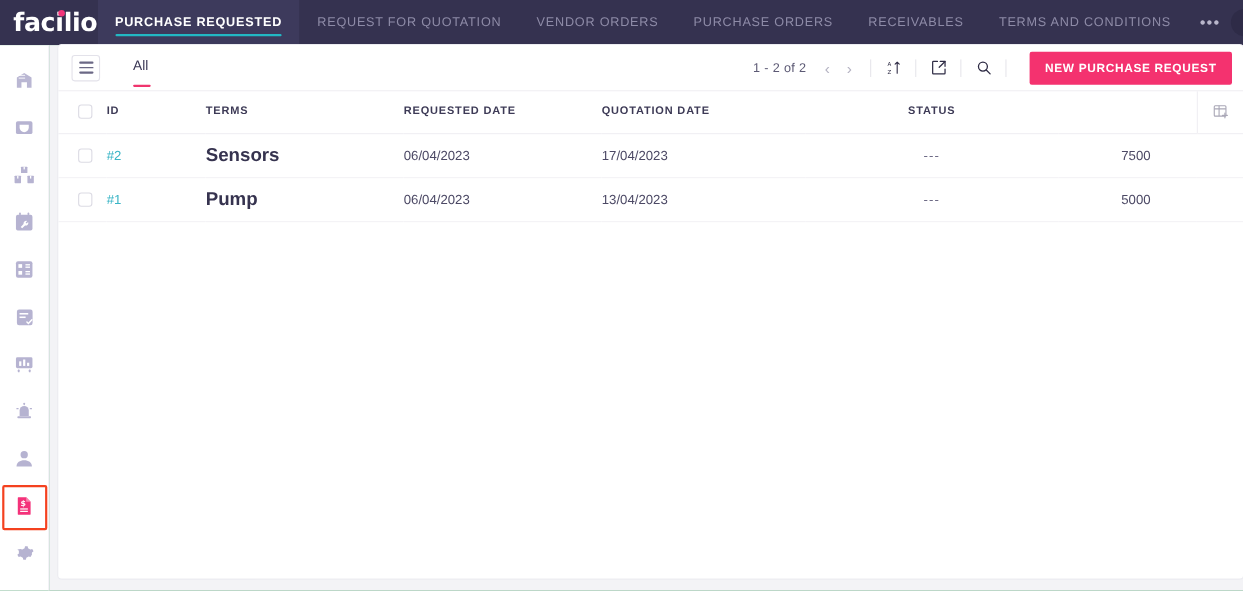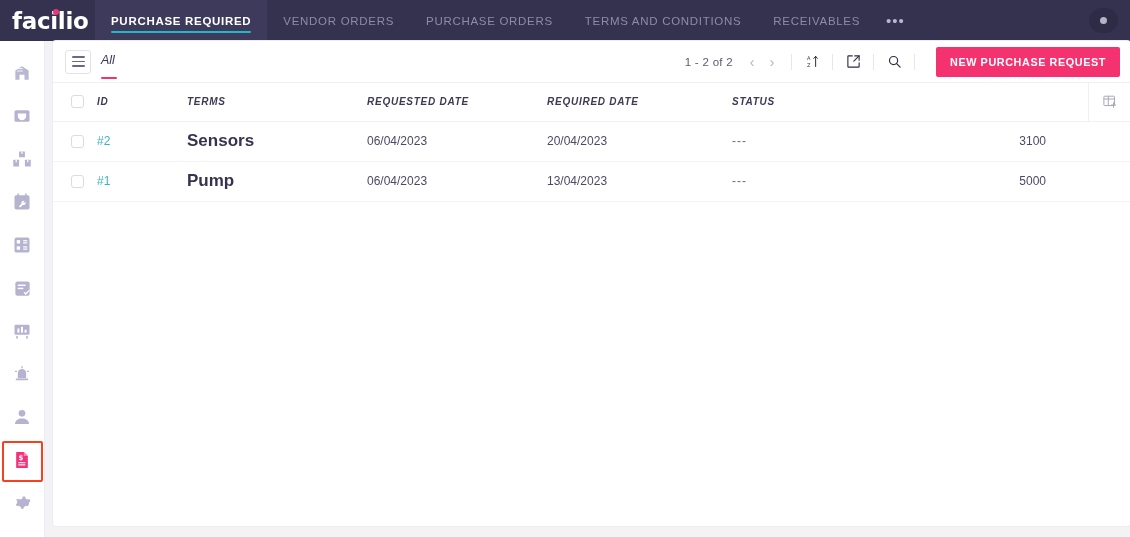--- a/index.html
+++ b/index.html
@@ -86,22 +86,22 @@
     height: 42px; display: flex; align-items: center; padding: 0 10px 0 12px;
     border-bottom: 1px solid #f0eff3;
   }
   .hambtn {
     width: 26px; height: 24px; border: 1px solid #e3e2ea; border-radius: 3px;
     display: flex; flex-direction: column; align-items: center; justify-content: center;
     gap: 3px; cursor: pointer; background: #fff;
   }
   .hambtn i { display: block; width: 13px; height: 1.6px; background: #6b6885; border-radius: 1px; }
   .viewtab {
-    margin-left: 10px; font-size: 12.5px; color: #3b3856; position: relative;
-    padding-bottom: 3px; cursor: pointer; font-style: italic;
+    margin-left: 30px; font-size: 12.5px; color: #3b3856; position: relative;
+    padding-bottom: 3px; cursor: pointer;
   }
   .viewtab::after {
     content: ""; position: absolute; left: 0; right: -2px; bottom: -9px;
     height: 2.5px; background: #f0356e; border-radius: 2px;
   }
   .tbright { margin-left: auto; display: flex; align-items: center; }
   .pagecount { font-size: 11.5px; color: #5d5a75; letter-spacing: 0.3px; margin-right: 9px; }
   .chev {
     width: 20px; height: 22px; display: flex; align-items: center; justify-content: center;
     color: #b4b2c2; font-size: 14px; cursor: pointer;
@@ -116,32 +116,31 @@
     font-size: 10.8px; font-weight: 700; letter-spacing: 0.6px;
     display: flex; align-items: center; padding: 0 14px; border-radius: 2px; cursor: pointer;
   }
 
   
   table { width: 100%; border-collapse: collapse; table-layout: fixed; }
   thead th {
     height: 38px; font-size: 10px; font-weight: 700; color: #3d3a56;
     letter-spacing: 0.75px; text-align: left; border-bottom: 1px solid #f0eff3;
     vertical-align: middle;
-    font-style: italic;
   }
   tbody td {
     height: 40px; font-size: 12px; color: #4c4965;
     border-bottom: 1px solid #f3f2f6; vertical-align: middle;
   }
   .c-check { width: 44px; padding-left: 18px; }
   .c-id    { width: 90px; }
   .c-name  { width: 180px; }
   .c-reqd  { width: 180px; }
   .c-rqrd  { width: 185px; }
-  .c-stat  { width: 230px; }
+  .c-stat  { width: 230px; text-align: center; }
   .c-amt   { text-align: right; padding-right: 42px; }
   .c-gear  { width: 42px; }
   .cb {
     width: 13px; height: 13px; border: 1px solid #dcdbe4; border-radius: 3px;
     background: #fff; cursor: pointer; display: block;
   }
   .idlink { color: #3ab5c6; font-size: 12px; cursor: pointer; }
   .nm { font-weight: 700; color: #36334f; font-size: 17px; }
   .dimdash { color: #6e6b86; letter-spacing: 1px; }
   .amt { color: #4c4965; }
@@ -154,33 +153,36 @@
 <div class="app">
 
   <div class="topbar">
     <div class="logo">
       <span>facilio</span>
       <span class="dot"></span>
     </div>
 
     <div class="navtabs">
       <div class="navtab active">
-        <span>PURCHASE REQUIRED</span>
+        <span>PURCHASE REQUESTED</span>
+      </div>
+      <div class="navtab">
+        <span>REQUEST FOR QUOTATION</span>
       </div>
       <div class="navtab">
         <span>VENDOR ORDERS</span>
       </div>
       <div class="navtab">
         <span>PURCHASE ORDERS</span>
       </div>
       <div class="navtab">
+        <span>RECEIVABLES</span>
+      </div>
+      <div class="navtab">
         <span>TERMS AND CONDITIONS</span>
-      </div>
-      <div class="navtab">
-        <span>RECEIVABLES</span>
       </div>
       <div class="navmore">
         <span>•••</span>
       </div>
     </div>
 
     <div class="topright">
       <div class="scopepill">
         <span class="sdot"></span>
 
@@ -356,21 +358,21 @@
 
       <table>
         <thead>
           <tr>
             <th class="c-check">
               <span class="cb"></span>
             </th>
             <th class="c-id">ID</th>
             <th class="c-name">TERMS</th>
             <th class="c-reqd">REQUESTED DATE</th>
-            <th class="c-rqrd">REQUIRED DATE</th>
+            <th class="c-rqrd">QUOTATION DATE</th>
             <th class="c-stat">STATUS</th>
             <th class="c-amt"></th>
             <th class="c-gear thead-gear">
               <div class="colcfg">
                 <svg width="15" height="15" viewBox="0 0 24 24" fill="none" stroke="#a9a7b6" stroke-width="1.6">
                   <rect x="3" y="3.5" width="17" height="15" rx="1.4"></rect>
                   <path d="M10 3.5v15M3 8h17"></path>
                   <path d="M18.5 14v7M15 17.5h7" stroke="#a9a7b6" stroke-width="1.7" stroke-linecap="round"></path>
                 </svg>
               </div>
@@ -382,26 +384,26 @@
             <td class="c-check">
               <span class="cb"></span>
             </td>
             <td class="c-id">
               <span class="idlink">#2</span>
             </td>
             <td class="c-name">
               <span class="nm">Sensors</span>
             </td>
             <td class="c-reqd">06/04/2023</td>
-            <td class="c-rqrd">20/04/2023</td>
+            <td class="c-rqrd">17/04/2023</td>
             <td class="c-stat">
               <span class="dimdash">---</span>
             </td>
             <td class="c-amt">
-              <span class="amt">3100</span>
+              <span class="amt">7500</span>
             </td>
             <td class="c-gear"></td>
           </tr>
           <tr>
             <td class="c-check">
               <span class="cb"></span>
             </td>
             <td class="c-id">
               <span class="idlink">#1</span>
             </td>

